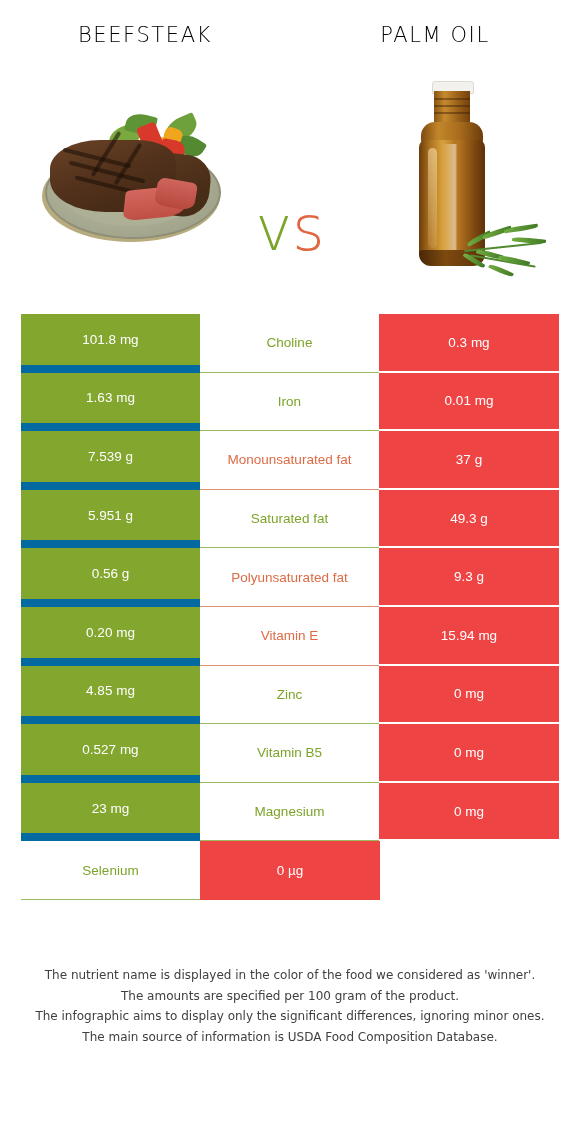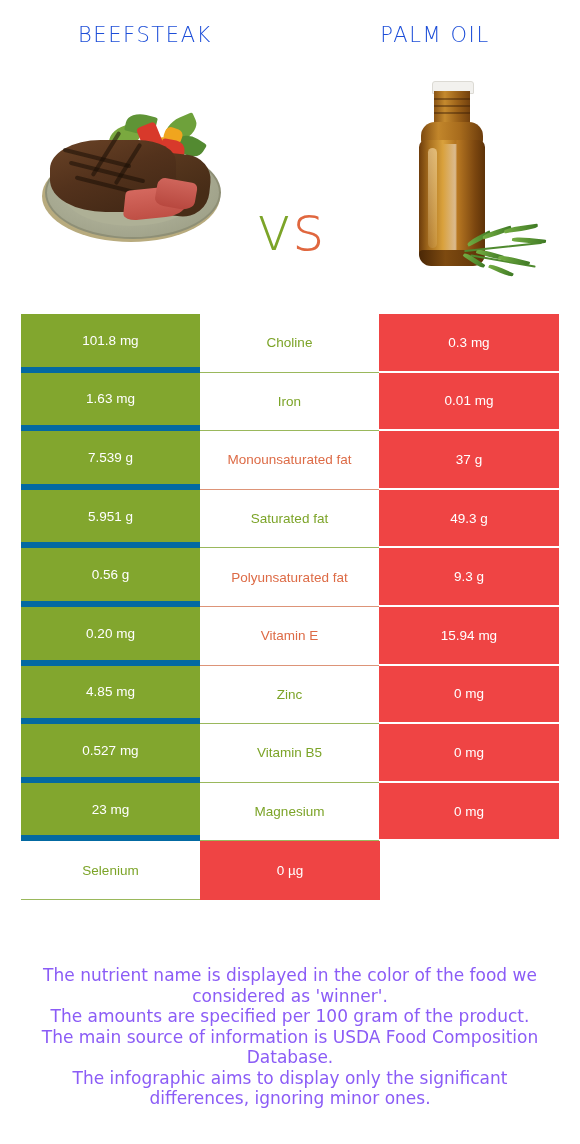--- a/index.html
+++ b/index.html
@@ -22,21 +22,21 @@
     width: 580px;
     height: 70px;
   }
   .food-title {
     position: absolute;
     top: 23px;
     font-family: "DejaVu Sans", sans-serif;
     font-size: 21px;
     font-weight: 300;
     letter-spacing: 1.6px;
-    color: #1d4ed8;
+    color: #000000;
     text-transform: uppercase;
     white-space: nowrap;
   }
   .food-title.left  { left: 0; width: 290px; text-align: center; }
   .food-title.right { left: 290px; width: 290px; text-align: center; }
 
   
   .hero {
     position: absolute;
     top: 70px; left: 0;
@@ -254,21 +254,21 @@
     display: flex;
     align-items: center;
     justify-content: center;
     font-size: 13.5px;
     box-sizing: border-box;
   }
   .cell.left {
     width: 179px;
     background: #82A62E;
     color: #ffffff;
-    border-bottom: 6px solid #0369a1;
+    border-bottom: 8px solid #0369a1;
   }
   .cell.mid {
     width: 179px;
     background: #ffffff;
     font-size: 13.5px;
   }
   .cell.right {
     width: 180px;
     background: #ef4444;
     color: #ffffff;
@@ -279,23 +279,23 @@
   .mid.win-green { color: #7CA428; border-bottom: 1px solid #9ab85c; }
   .mid.win-red   { color: #DD6B46; border-bottom: 1px solid #dd9478; }
 
   
   .footer {
     position: absolute;
     left: 30px;
     top: 965px;
     width: 520px;
     text-align: center;
-    font-size: 17px;
+    font-size: 12px;
     line-height: 20.5px;
-    color: #8b5cf6;
+    color: #404040;
     font-family: "DejaVu Sans", sans-serif;
   }
   .footer p { margin: 0; }
 </style>
 </head>
 <body>
 
 <div class="header">
   <div class="food-title left">Beefsteak</div>
   <div class="food-title right">Palm oil</div>
@@ -406,15 +406,15 @@
     </div>
     <div class="row">
       <div class="cell mid win-green">Selenium</div>
       <div class="cell right">0 µg</div>
     </div>
   </div>
 
 <div class="footer">
   <p>The nutrient name is displayed in the color of the food we considered as 'winner'.</p>
   <p>The amounts are specified per 100 gram of the product.</p>
+  <p>The infographic aims to display only the significant differences, ignoring minor ones.</p>
   <p>The main source of information is USDA Food Composition Database.</p>
-  <p>The infographic aims to display only the significant differences, ignoring minor ones.</p>
 </div>
 
 </body></html>

